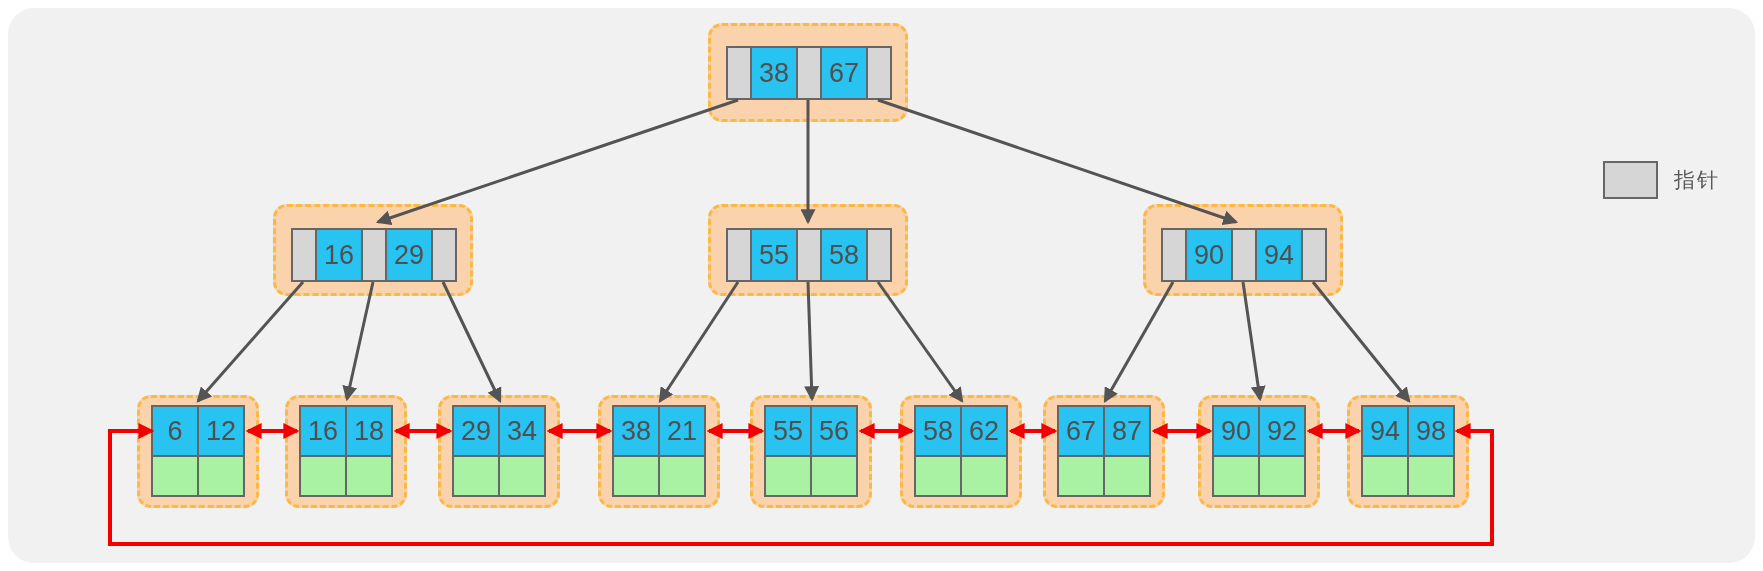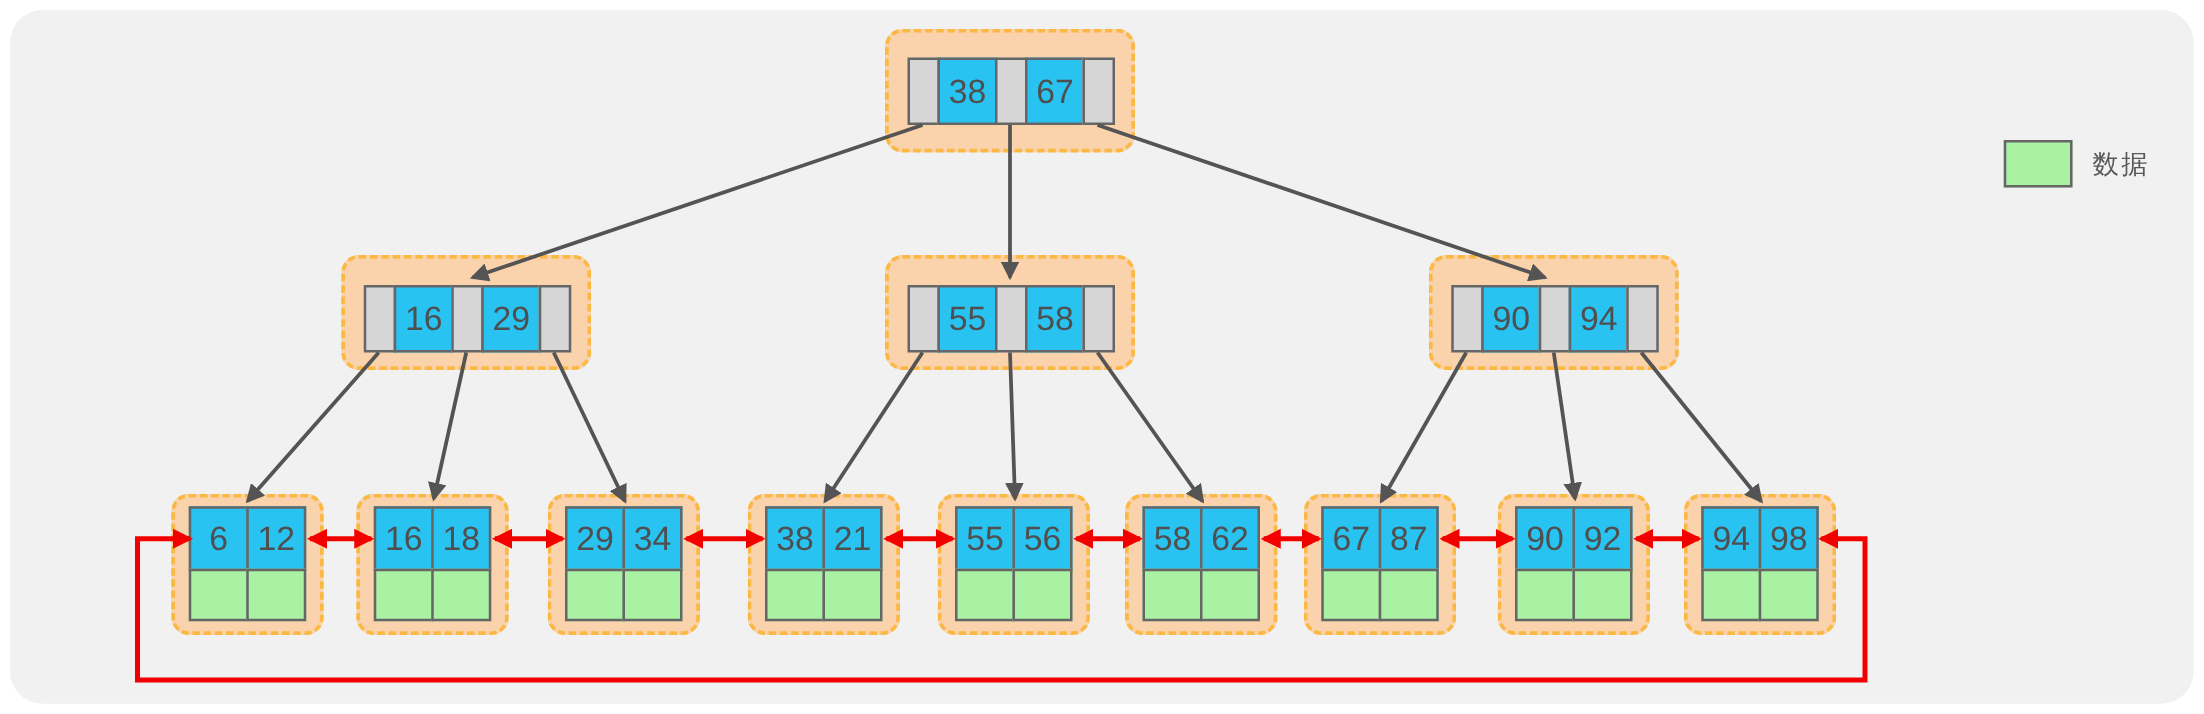--- a/index.html
+++ b/index.html
@@ -210,17 +210,17 @@
       <line x1="709" y1="431" x2="762" y2="431" marker-start="url(#ar)" marker-end="url(#ar)"></line>
       <line x1="861" y1="431" x2="912" y2="431" marker-start="url(#ar)" marker-end="url(#ar)"></line>
       <line x1="1011" y1="431" x2="1055" y2="431" marker-start="url(#ar)" marker-end="url(#ar)"></line>
       <line x1="1154" y1="431" x2="1210" y2="431" marker-start="url(#ar)" marker-end="url(#ar)"></line>
       <line x1="1309" y1="431" x2="1359" y2="431" marker-start="url(#ar)" marker-end="url(#ar)"></line>
 
       <polyline points="152,431 110,431 110,544 1492,544 1492,431 1457,431" marker-start="url(#ar)" marker-end="url(#ar)"></polyline>
     </g>
   </svg>
 
-  <div class="legend-row" style="left:1603px;top:112px;">
-    <div class="swatch sw-data"></div>
-    <div class="legend-label">数据</div>
+  <div class="legend-row" style="left:1603px;top:161px;">
+    <div class="swatch sw-pointer"></div>
+    <div class="legend-label">指针</div>
   </div>
 </div>
 
 </body></html>

